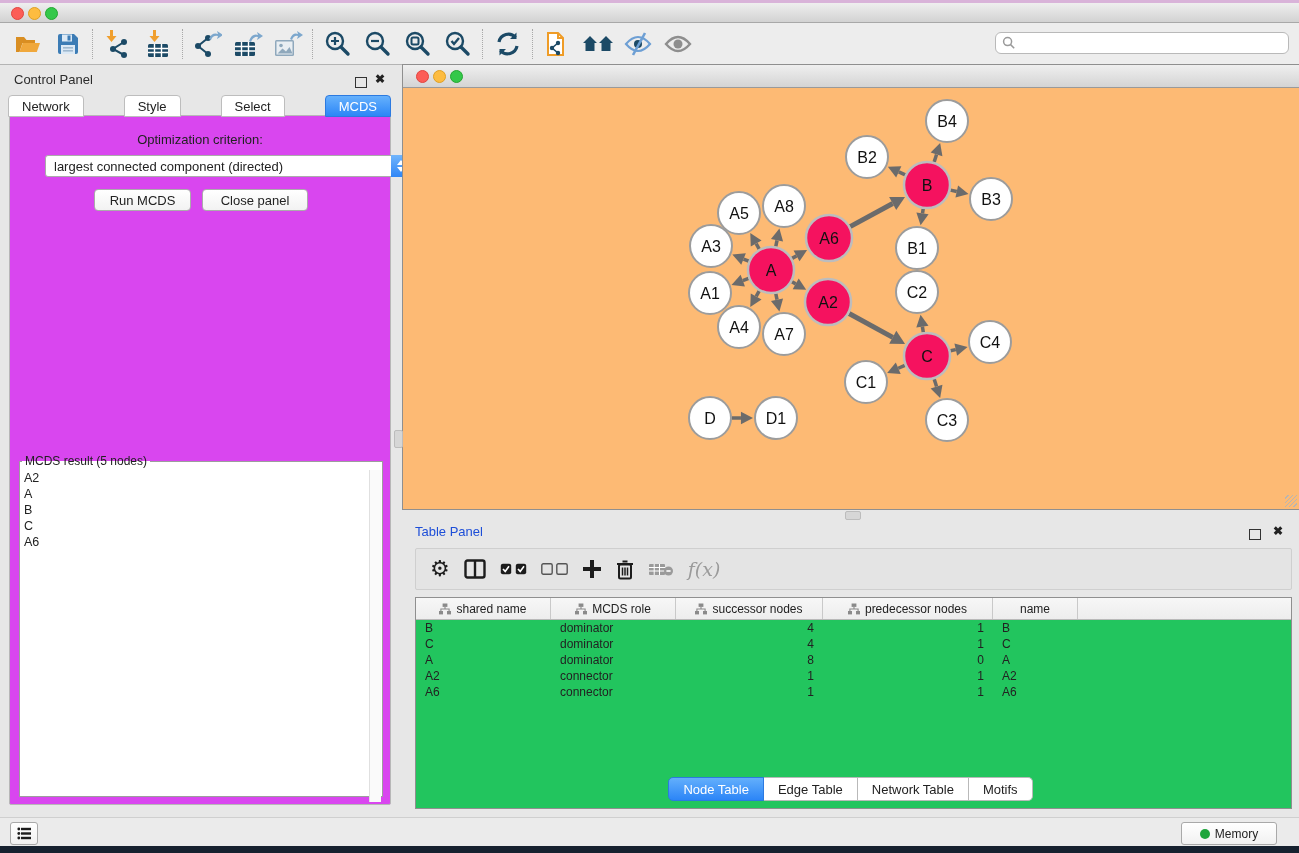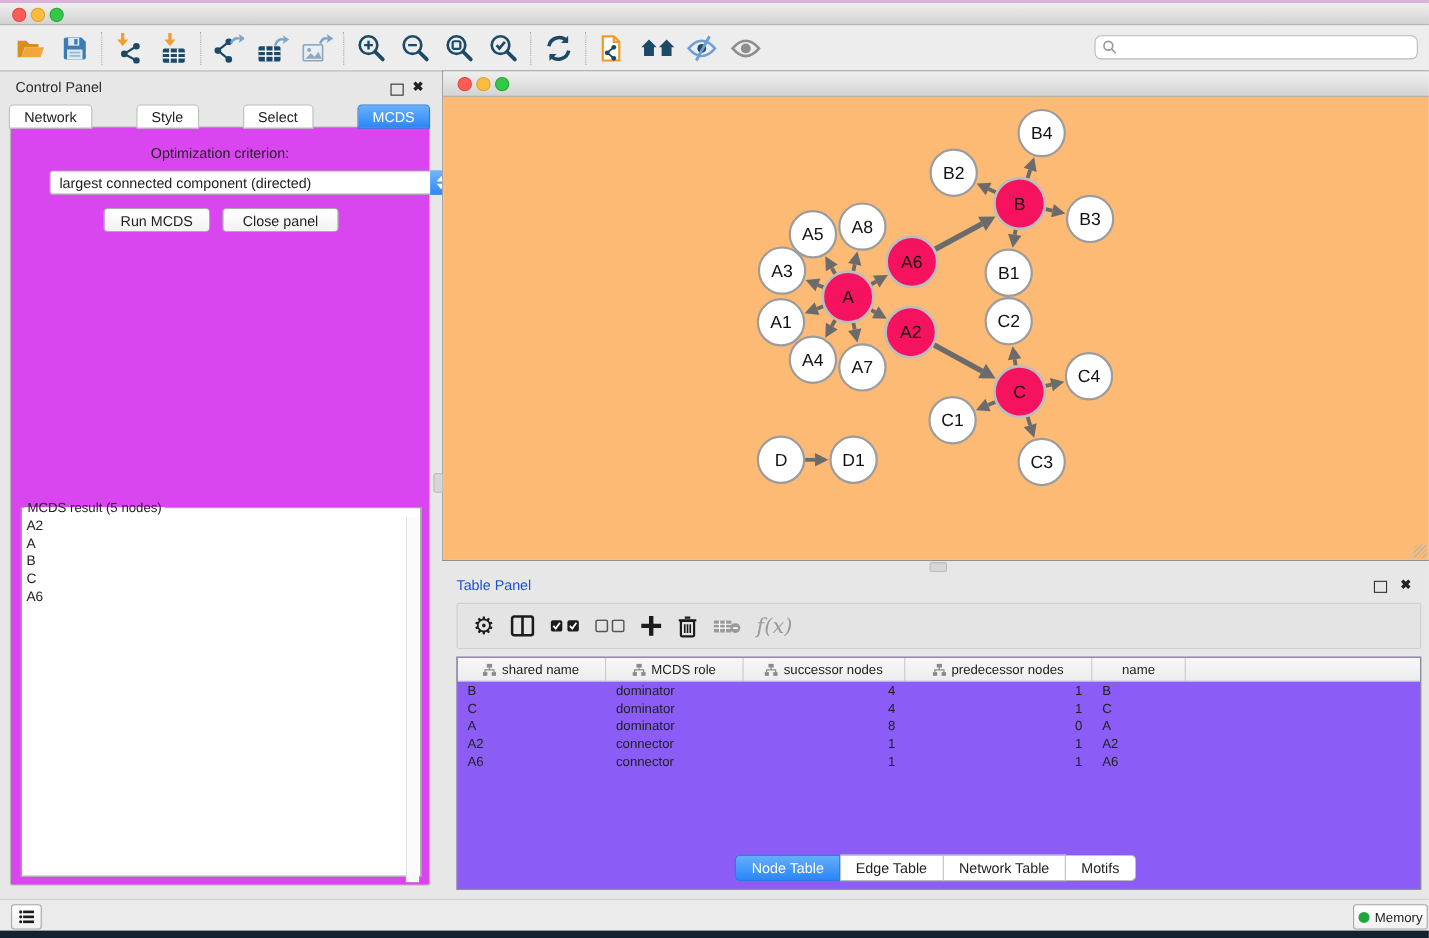--- a/index.html
+++ b/index.html
@@ -67,21 +67,21 @@
   #resize-corner{right:2px;bottom:2px;width:12px;height:12px;
     background:repeating-linear-gradient(135deg,transparent 0 2px,#b5b5b5 2px 3px);}
 
   
   #table-panel{left:402px;top:516px;width:897px;height:300px;}
   #tp-title{left:13px;top:8px;font-size:13px;color:#1d4ed8;}
   #tp-toolbar{left:13px;top:32px;width:877px;height:42px;background:#e4e4e4;
     border:1px solid #cfcfcf;border-radius:2px;display:flex;align-items:center;gap:14px;padding-left:14px;box-sizing:border-box;}
   .tp-ico{display:flex;align-items:center;justify-content:center;height:30px;}
   .fx{font-family:"DejaVu Serif",serif;font-style:italic;font-size:19px;color:#9a9a9a;}
-  #node-table{left:13px;top:81px;width:877px;height:212px;background:#8b5cf6;
+  #node-table{left:13px;top:81px;width:877px;height:212px;background:#22c55e;
     border:1px solid #8f8f8f;box-sizing:border-box;overflow:hidden;}
   #nt-header{display:flex;height:21px;background:linear-gradient(#f7f7f7,#ededed);
     border-bottom:1px solid #b9b9b9;font-size:12px;color:#222;}
   .hcell{display:flex;align-items:center;justify-content:center;gap:5px;
     border-right:1px solid #c9c9c9;box-sizing:border-box;}
   .hcell:last-child{border-right:none;}
   .trow{display:flex;height:16px;font-size:12px;align-items:center;}
   .tcell{box-sizing:border-box;padding:0 9px;white-space:nowrap;overflow:hidden;}
   .tcell.num{text-align:right;}
   #tp-tabs{left:0;top:261px;width:897px;display:flex;justify-content:center;}
@@ -554,19 +554,19 @@
           <g fill="#1c1c1c">
             <circle cx="1.8" cy="2" r="1.4"></circle>
             <rect x="4" y="0.8" width="10" height="2.4"></rect>
             <circle cx="1.8" cy="6.5" r="1.4"></circle>
             <rect x="4" y="5.3" width="10" height="2.4"></rect>
             <circle cx="1.8" cy="11" r="1.4"></circle>
             <rect x="4" y="9.8" width="10" height="2.4"></rect>
           </g>
         </svg>
     </div>
-    <div class="sb-btn" style="right:1px;top:4px;width:68px">
+    <div class="sb-btn" style="right:22px;top:4px;width:96px">
       <span style="width:10px;height:10px;border-radius:50%;background:#1ea53c;display:inline-block"></span>
       <span>Memory</span>
     </div>
   </div>
   <div class="abs" id="desktop-bottom"></div>
 </div>
 
 </body></html>

